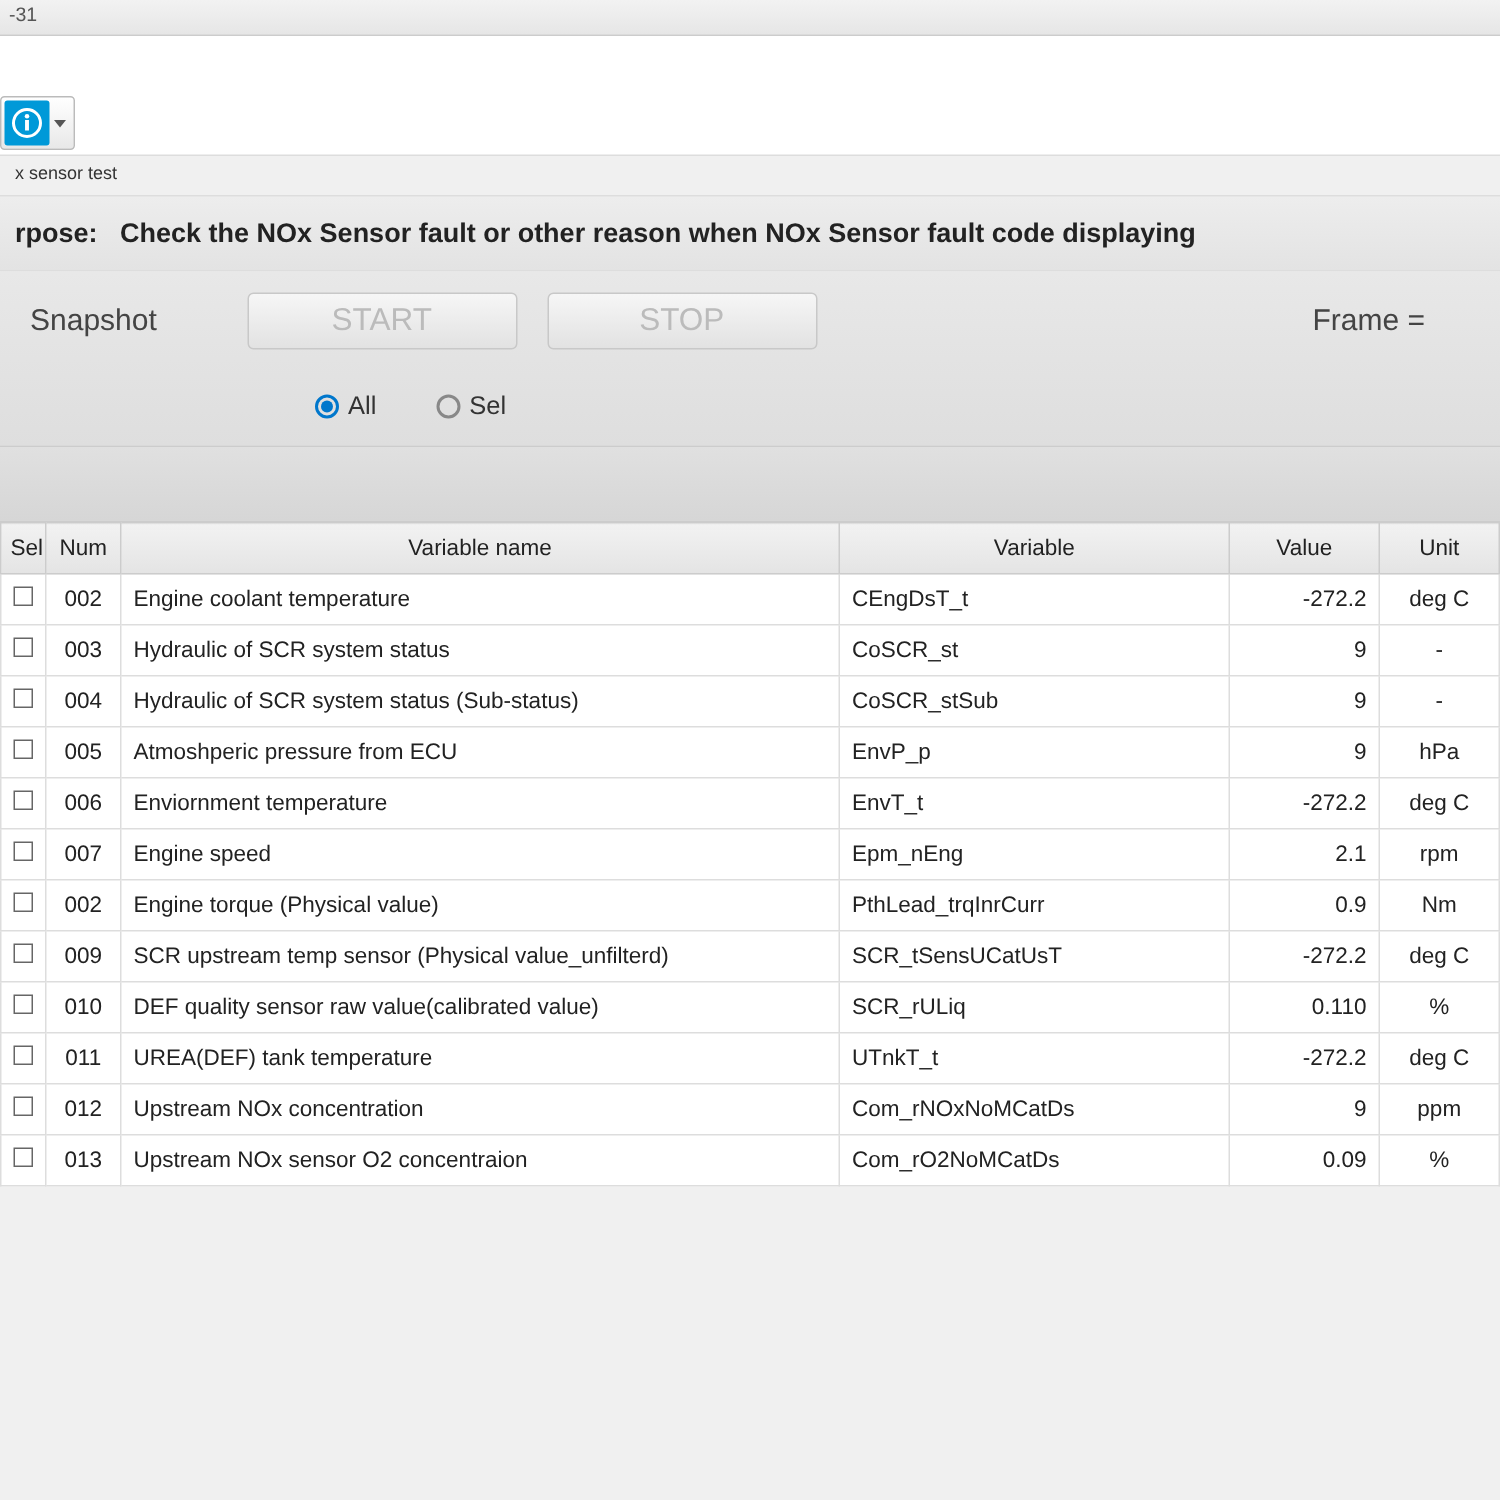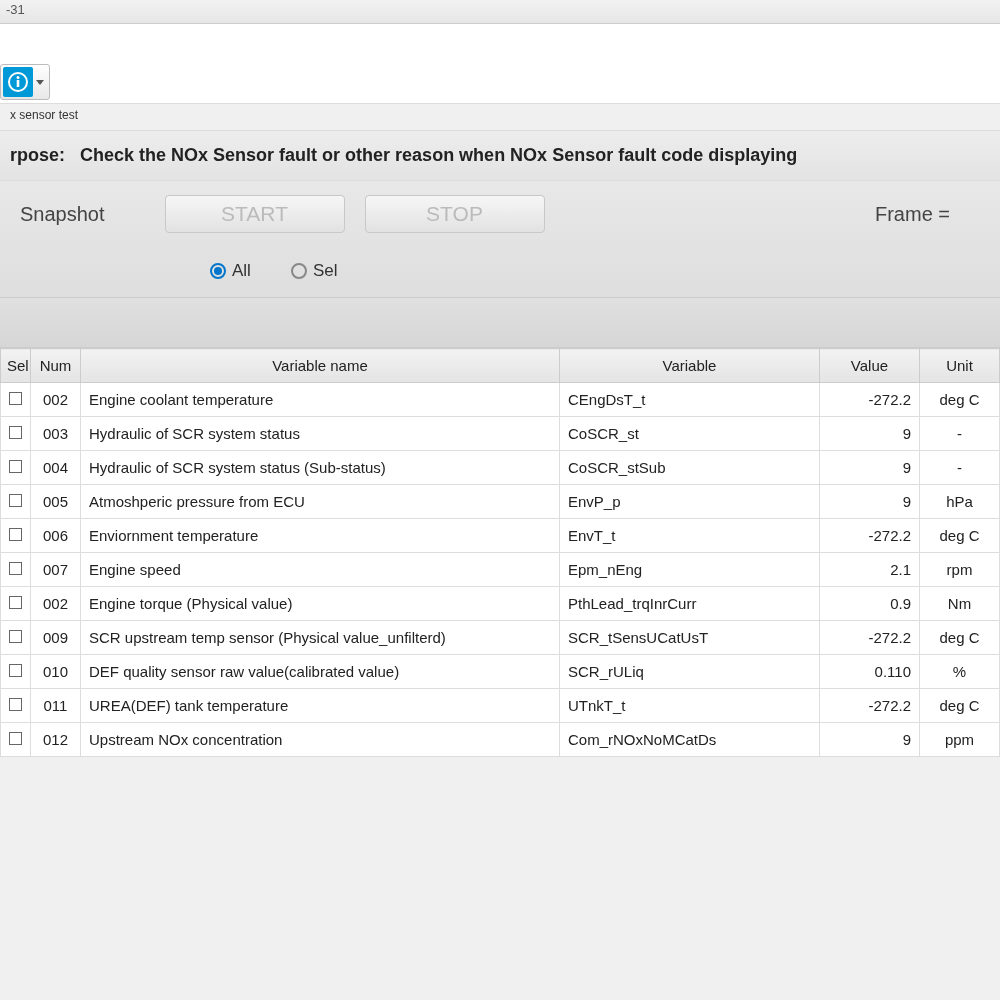--- a/index.html
+++ b/index.html
@@ -284,14 +284,22 @@
         <td class="col-unit">deg C</td>
       </tr>
       <tr>
         <td class="col-sel"><span class="chk"></span></td>
         <td class="col-num">012</td>
         <td class="col-name">Upstream NOx concentration</td>
         <td class="col-var">Com_rNOxNoMCatDs</td>
         <td class="col-val">9</td>
         <td class="col-unit">ppm</td>
       </tr>
+      <tr>
+        <td class="col-sel"><span class="chk"></span></td>
+        <td class="col-num">013</td>
+        <td class="col-name">Upstream NOx sensor O2 concentraion</td>
+        <td class="col-var">Com_rO2NoMCatDs</td>
+        <td class="col-val">0.09</td>
+        <td class="col-unit">%</td>
+      </tr>
     </tbody>
 </table>
 
 </body></html>

